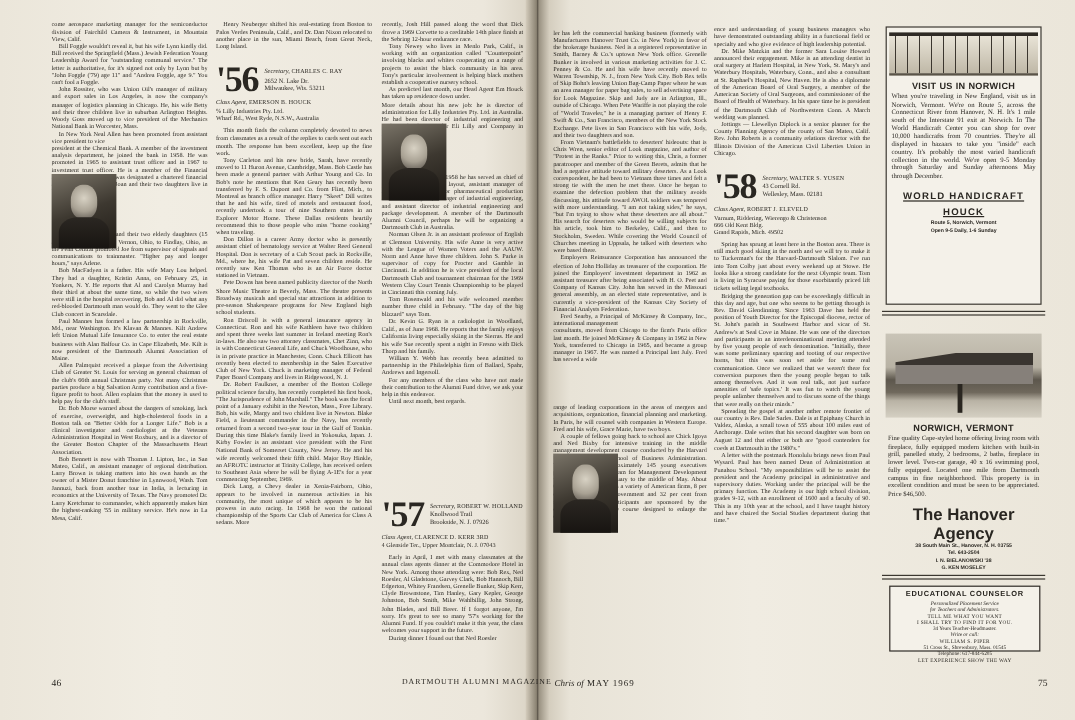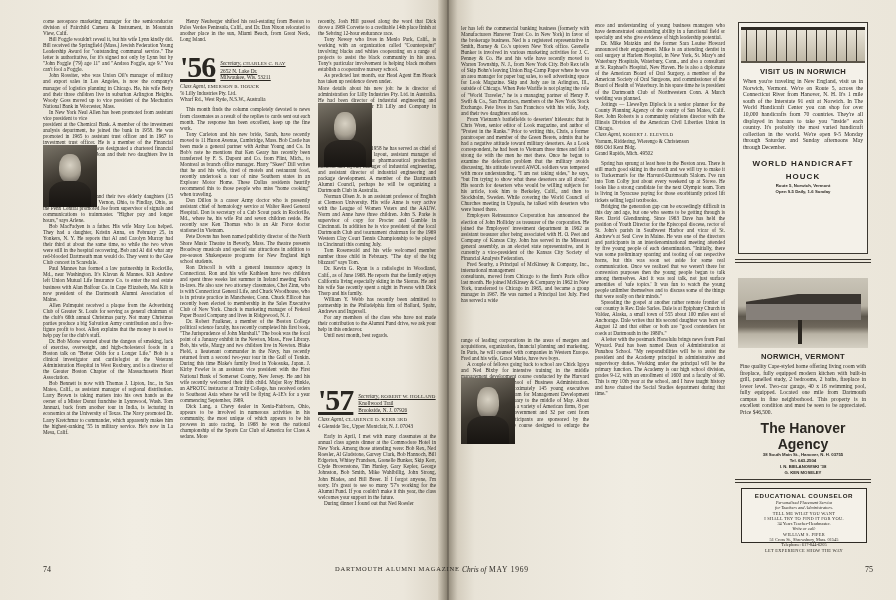--- a/index.html
+++ b/index.html
@@ -8,24 +8,24 @@
   .page { position: absolute; top: 0; height: 600px; }
   .page-left { left: 0; width: 448px; background: linear-gradient(90deg, #ebe6da 0%, #f1ede3 30%, #ece7dc 90%, #d8d1c2 100%); }
   .page-right { left: 448px; width: 448px; background: linear-gradient(90deg, #c9c1b0 0%, #e8e3d7 6%, #f0ece2 40%, #ebe6da 100%); }
   .spine { position: absolute; left: 438px; top: 0; width: 20px; height: 600px;
            background: linear-gradient(90deg, #d5cdbd 0%, #8b8373 45%, #5e574c 50%, #9a9282 56%, #d6cfc0 100%); }
   .col { position: absolute; font-size: 5.2px; line-height: 6.05px; text-align: justify; hyphens: auto; overflow: hidden; }
   .col p { text-indent: 6px; margin: 0; }
   .col1 { left: 43px; top: 18px; width: 130px; height: 432px; }
   .col2 { left: 180px; top: 18px; width: 130px; height: 432px; }
   .col3 { left: 318px; top: 18px; width: 118px; height: 380px; }
-  .col3b { left: 318px; top: 387px; width: 118px; height: 130px; }
+  .col3b { left: 318px; top: 416px; width: 118px; height: 130px; }
   .col4 { left: 461px; top: 25px; width: 128px; height: 505px; }
   .col5 { left: 595px; top: 22px; width: 130px; height: 510px; }
-  .class-head { display: flex; align-items: flex-end; margin: 12px 0 3px 0; text-decoration: underline; }
+  .class-head { display: flex; align-items: center; margin: 12px 0 3px 0; }
   .class-year { font-family: "Liberation Serif", serif; font-weight: bold; font-size: 30px; line-height: 26px; margin-right: 5px; letter-spacing: -1px; }
   .class-sec { font-size: 5.3px; line-height: 6.3px; }
   .class-sec i { font-style: italic; }
   .smallcaps { font-variant: small-caps; font-size: 5px; letter-spacing: 0.2px; }
   .agent { font-size: 5.2px; line-height: 6.1px; margin-bottom: 4px; text-align: left; }
   .photo { background: linear-gradient(160deg, #7a7468 0%, #3d3830 50%, #1f1b16 100%); position: relative; overflow: hidden; }
   .photo::before { content: ""; position: absolute; left: 30%; top: 14%; width: 40%; height: 46%; border-radius: 45% 45% 40% 40%; background: radial-gradient(circle at 50% 40%, #d8d2c4 0%, #a9a294 55%, #57514a 100%); }
   .photo::after { content: ""; position: absolute; left: 12%; top: 58%; width: 76%; height: 50%; border-radius: 40% 40% 0 0; background: linear-gradient(180deg, #2b2722, #14110e); }
   .photo1 { position: absolute; left: 43px; top: 145px; width: 54px; height: 62px; }
   .photo2 { position: absolute; left: 318px; top: 103px; width: 54px; height: 64px; }
@@ -41,21 +41,21 @@
   
   .ad { position: absolute; border: 1px solid #3b3730; background: #f4f1e9; text-align: center; }
   .ad1 { left: 738px; top: 22px; width: 130px; height: 232px; padding: 3px 0; }
   .ad-sketch { height: 36px; margin: 1px 2px 4px 2px; position: relative;
     background:
       repeating-linear-gradient(90deg, transparent 0 5px, #3b362e 5px 6px, transparent 6px 10px),
       linear-gradient(180deg, #e8e3d6 0%, #bfb8a7 100%);
     border-top: 3px solid #2e2a24; border-bottom: 2px solid #5a5448; }
   .ad-title { font-family: "Liberation Sans", sans-serif; font-weight: bold; font-size: 7.6px; letter-spacing: 0.3px; margin: 2px 0 2px; }
   .ad-body { font-size: 5.6px; line-height: 6.6px; text-align: justify; margin: 0 4px; }
-  .ad-brand { font-family: "Liberation Sans", sans-serif; font-weight: bold; font-size: 8px; letter-spacing: 1px; margin-top: 6px; line-height: 13px; }
+  .ad-brand { font-family: "Liberation Sans", sans-serif; font-weight: bold; font-size: 8px; letter-spacing: 1px; margin-top: 6px; line-height: 13px; text-decoration: underline; }
   .ad-small { font-family: "Liberation Sans", sans-serif; font-size: 4.3px; line-height: 6px; font-weight: bold; }
   .ad-sep { position: absolute; left: 735px; width: 136px; height: 0; border-top: 1.5px solid #3b3730; }
   .ad2 { left: 735px; top: 276px; width: 136px; height: 170px; border: none; background: transparent; padding: 0 3px; }
   .house-photo { height: 70px; margin: 2px 0 4px; position: relative; overflow: hidden;
     background: linear-gradient(180deg, #c9c4b7 0%, #b8b2a4 40%, #5d574d 55%, #6f685c 70%, #b9b3a5 80%, #d5d0c3 100%); }
   .house-photo::before { content: ""; position: absolute; left: 8px; top: 16px; width: 115px; height: 26px;
     background: linear-gradient(180deg, #3a3530 0 40%, #86807a 40% 100%); clip-path: polygon(0 30%, 45% 0, 100% 0, 100% 100%, 0 100%); }
   .house-photo::after { content: ""; position: absolute; left: 60px; top: 42px; width: 4px; height: 24px; background: #2a2620; }
   .ad2 .ad-title { font-size: 7.6px; }
   .ad2 .ad-body { font-size: 5.5px; line-height: 6.5px; margin: 0 2px; }
@@ -156,20 +156,29 @@
   <p class="wrap-right-1" style="text-indent:0; min-height:64px">consultants, moved from Chicago to the firm's Paris office last month. He joined McKinsey &amp; Company in 1962 in New York, transferred to Chicago in 1965, and became a group manager in 1967. He was named a Principal last July. Fred has served a wide</p>
   <p style="text-indent:0">range of leading corporations in the areas of mergers and acquisitions, organization, financial planning and marketing. In Paris, he will counsel with companies in Western Europe. Fred and his wife, Grace Marie, have two boys.</p>
   <p>A couple of fellows going back to school are Chick Igoya and Ned Bixby for intensive training in the middle management development course conducted by the Harvard University Graduate School of Business Administration. They are two of approximately 145 young executives participating in the program for Management Development which ran from late January to the middle of May. About 60% of the class are from a variety of American firms, 8 per cent from the federal government and 32 per cent from foreign companies. Participants are sponsored by the companies to attend the course designed to enlarge the experi-</p>
 </div>
 <div class="photo photo3"></div>
 
 <div class="col col5">
   <p style="text-indent:0">ence and understanding of young business managers who have demonstrated outstanding ability in a functional field or specialty and who give evidence of high leadership potential.</p>
   <p>Dr. Mike Matzkin and the former Sara Louise Howard announced their engagement. Mike is an attending dentist in oral surgery at Harlem Hospital, in New York, St. Mary's and Waterbury Hospitals, Waterbury, Conn., and also a consultant at St. Raphael's Hospital, New Haven. He is also a diplomate of the American Board of Oral Surgery, a member of the American Society of Oral Surgeons, and commissioner of the Board of Health of Waterbury. In his spare time he is president of the Dartmouth Club of Northwestern Conn. A March wedding was planned.</p>
   <p>Jottings — Llewellyn Diplock is a senior planner for the County Planning Agency of the county of San Mateo, Calif. Rev. John Roberts is a community relations director with the Illinois Division of the American Civil Liberties Union in Chicago.</p>
+  <div class="class-head">
+    <span class="class-year">'58</span>
+    <div class="class-sec">
+      <i>Secretary,</i>
+      <span class="smallcaps">WALTER S. YUSEN</span><br>
+      <span>43 Cornell Rd.</span><br>
+      <span>Wellesley, Mass. 02181</span>
+    </div>
+  </div>
   <div class="agent">
     <i>Class Agent,</i>
     <span class="smallcaps">ROBERT J. ELEVELD</span><br>
     <span>Varnum, Riddering, Wierengo &amp; Christenson</span><br>
     <span>666 Old Kent Bldg.</span><br>
     <span>Grand Rapids, Mich. 49502</span>
   </div>
   <p>Spring has sprung at least here in the Boston area. There is still much good skiing in the north and we will try to make it to Tuckerman's for the Harvard-Dartmouth Slalom. I've run into Tom Colby just about every weekend up at Stowe. He looks like a strong candidate for the next Olympic team. Tom is living in Syracuse paying for those exorbitantly priced lift tickets selling legal textbooks.</p>
   <p>Bridging the generation gap can be exceedingly difficult in this day and age, but one who seems to be getting through is Rev. David Glendinning. Since 1963 Dave has held the position of Youth Director for the Episcopal diocese, rector of St. John's parish in Southwest Harbor and vicar of St. Andrew's at Seal Cove in Maine. He was one of the directors and participants in an interdenominational meeting attended by five young people of each denomination. "Initially, there was some preliminary sparring and tooting of our respective horns, but this was soon set aside for some real communication. Once we realized that we weren't there for conversion purposes then the young people began to talk among themselves. And it was real talk, not just surface amenities of 'safe topics.' It was fun to watch the young people unlimber themselves and to discuss some of the things that were really on their minds."</p>
   <p>Spreading the gospel at another rather remote frontier of our country is Rev. Dale Sarles. Dale is at Epiphany Church in Valdez, Alaska, a small town of 555 about 100 miles east of Anchorage. Dale writes that his second daughter was born on August 12 and that either or both are "good contenders for coeds at Dartmouth in the 1980's."</p>
@@ -213,19 +222,19 @@
   <div class="ad3-line caps">TELL ME WHAT YOU WANT</div>
   <div class="ad3-line caps">I SHALL TRY TO FIND IT FOR YOU.</div>
   <div class="ad3-line">34 Years Teacher-Headmaster.</div>
   <div class="ad3-line it">Write or call:</div>
   <div class="ad3-line caps">WILLIAM S. PIPER</div>
   <div class="ad3-line">51 Cross St., Shrewsbury, Mass. 01545</div>
   <div class="ad3-line">Telephone: 617-844-6205</div>
   <div class="ad3-line caps">LET EXPERIENCE SHOW THE WAY</div>
 </div>
 
-<div class="page-num pn-left">74</div>
+<div class="page-num pn-left">46</div>
 <div class="footer footer-left">DARTMOUTH ALUMNI MAGAZINE</div>
 <div class="footer footer-right">
   <i>Chris of</i>
   <span>MAY 1969</span>
 </div>
 <div class="page-num pn-right">75</div>
 
 </body></html>

